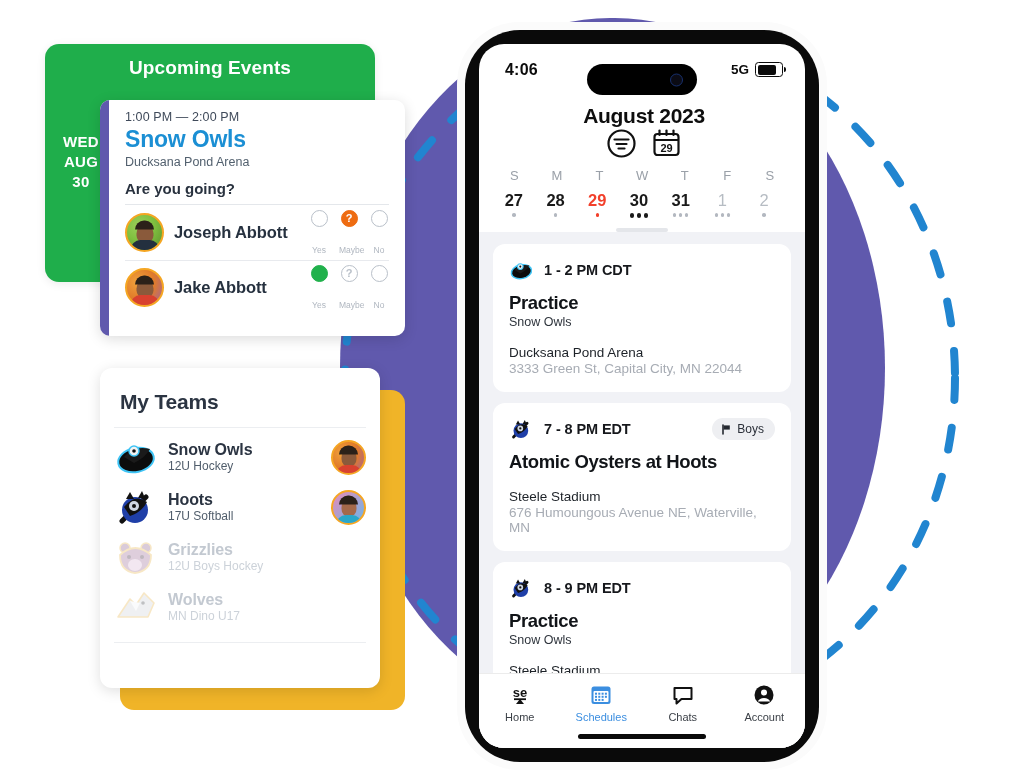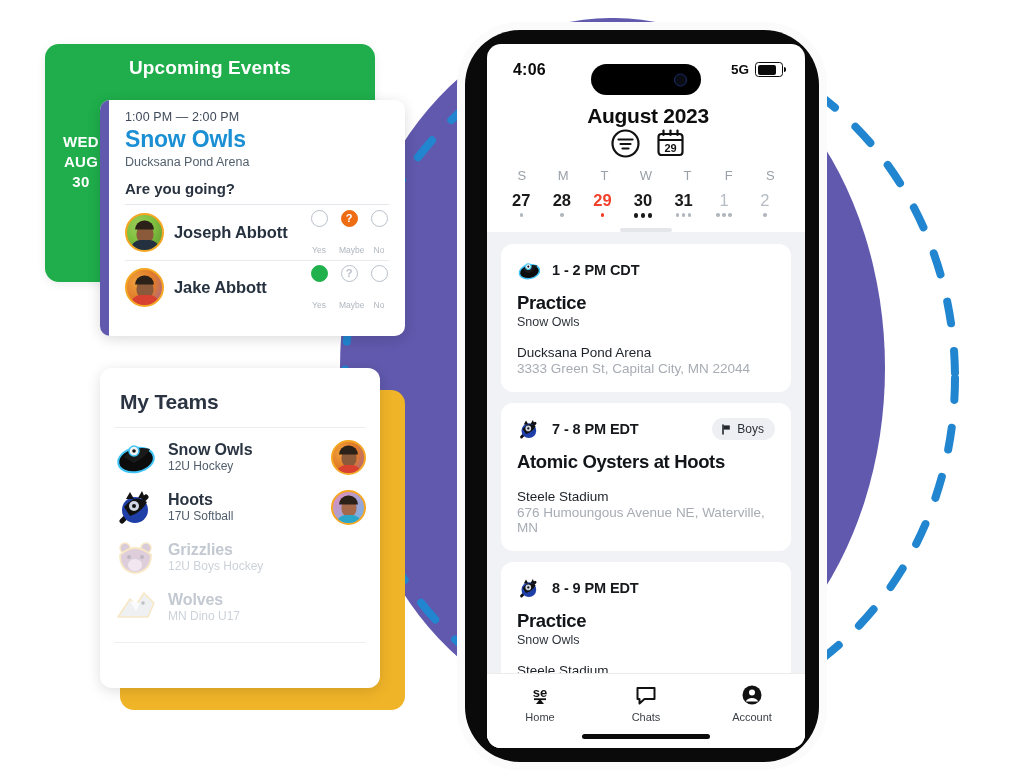--- a/index.html
+++ b/index.html
@@ -142,21 +142,21 @@
   }
   .phone-outer{
     position:absolute;inset:0;background:#fbfbfb;border-radius:62px;
   }
   .phone-bezel{
     position:absolute;left:8px;top:8px;right:8px;bottom:8px;
     background:#0a0a0a;border-radius:55px;
   }
   .phone-screen{
     position:absolute;left:22px;top:22px;right:22px;bottom:22px;
-    background:#fff;border-radius:14px;overflow:hidden;margin-left:8px;
+    background:#fff;border-radius:25px;overflow:hidden;
   }
   .dyn-island{
     position:absolute;left:50%;top:20px;transform:translateX(-50%);
     width:110px;height:31px;background:#000;border-radius:16px;z-index:30;
   }
   .dyn-cam{position:absolute;right:14px;top:50%;transform:translateY(-50%);
     width:11px;height:11px;border-radius:50%;background:#0b0b14;border:1.5px solid #17306e;}
 
   .statusbar{height:52px;position:relative;}
   .sb-time{position:absolute;left:26px;top:17px;font-size:16px;font-weight:bold;color:#0b0b0b;letter-spacing:.2px;}
@@ -553,20 +553,42 @@
         <div class="tab">
           <div class="ti">
             <svg width="24" height="22" viewBox="0 0 24 22">
               <text x="12" y="13" font-size="13" font-weight="bold" font-family="Liberation Sans, sans-serif" text-anchor="middle" fill="#111">se</text>
               <path d="M8 20 l4 -5 l4 5 z" fill="#111"></path>
               <rect x="6" y="14.3" width="12" height="1.8" fill="#111"></rect>
             </svg>
           </div>
           <div class="tl">Home</div>
         </div>
+        <div class="tab active">
+          <div class="ti">
+            <svg width="22" height="22" viewBox="0 0 22 22">
+              <rect x="1.5" y="2.5" width="19" height="17.5" rx="2.5" fill="#3B8EE0"></rect>
+              <rect x="3.5" y="7" width="15" height="11" rx="1" fill="#fff"></rect>
+              <g fill="#3B8EE0">
+                <rect x="5" y="8.7" width="2" height="2"></rect>
+                  <rect x="8.3" y="8.7" width="2" height="2"></rect>
+                <rect x="11.6" y="8.7" width="2" height="2"></rect>
+                  <rect x="14.9" y="8.7" width="2" height="2"></rect>
+                <rect x="5" y="11.8" width="2" height="2"></rect>
+                  <rect x="8.3" y="11.8" width="2" height="2"></rect>
+                <rect x="11.6" y="11.8" width="2" height="2"></rect>
+                  <rect x="14.9" y="11.8" width="2" height="2"></rect>
+                <rect x="5" y="14.9" width="2" height="2"></rect>
+                  <rect x="8.3" y="14.9" width="2" height="2"></rect>
+                <rect x="11.6" y="14.9" width="2" height="2"></rect>
+              </g>
+            </svg>
+          </div>
+          <div class="tl">Schedules</div>
+        </div>
         <div class="tab">
           <div class="ti">
             <svg width="22" height="22" viewBox="0 0 22 22">
               <path d="M2.5 4 h17 v11 h-10 l-5 4.5 v-4.5 h-2 z" fill="none" stroke="#111" stroke-width="2" stroke-linejoin="round"></path>
             </svg>
           </div>
           <div class="tl">Chats</div>
         </div>
         <div class="tab">
           <div class="ti">

